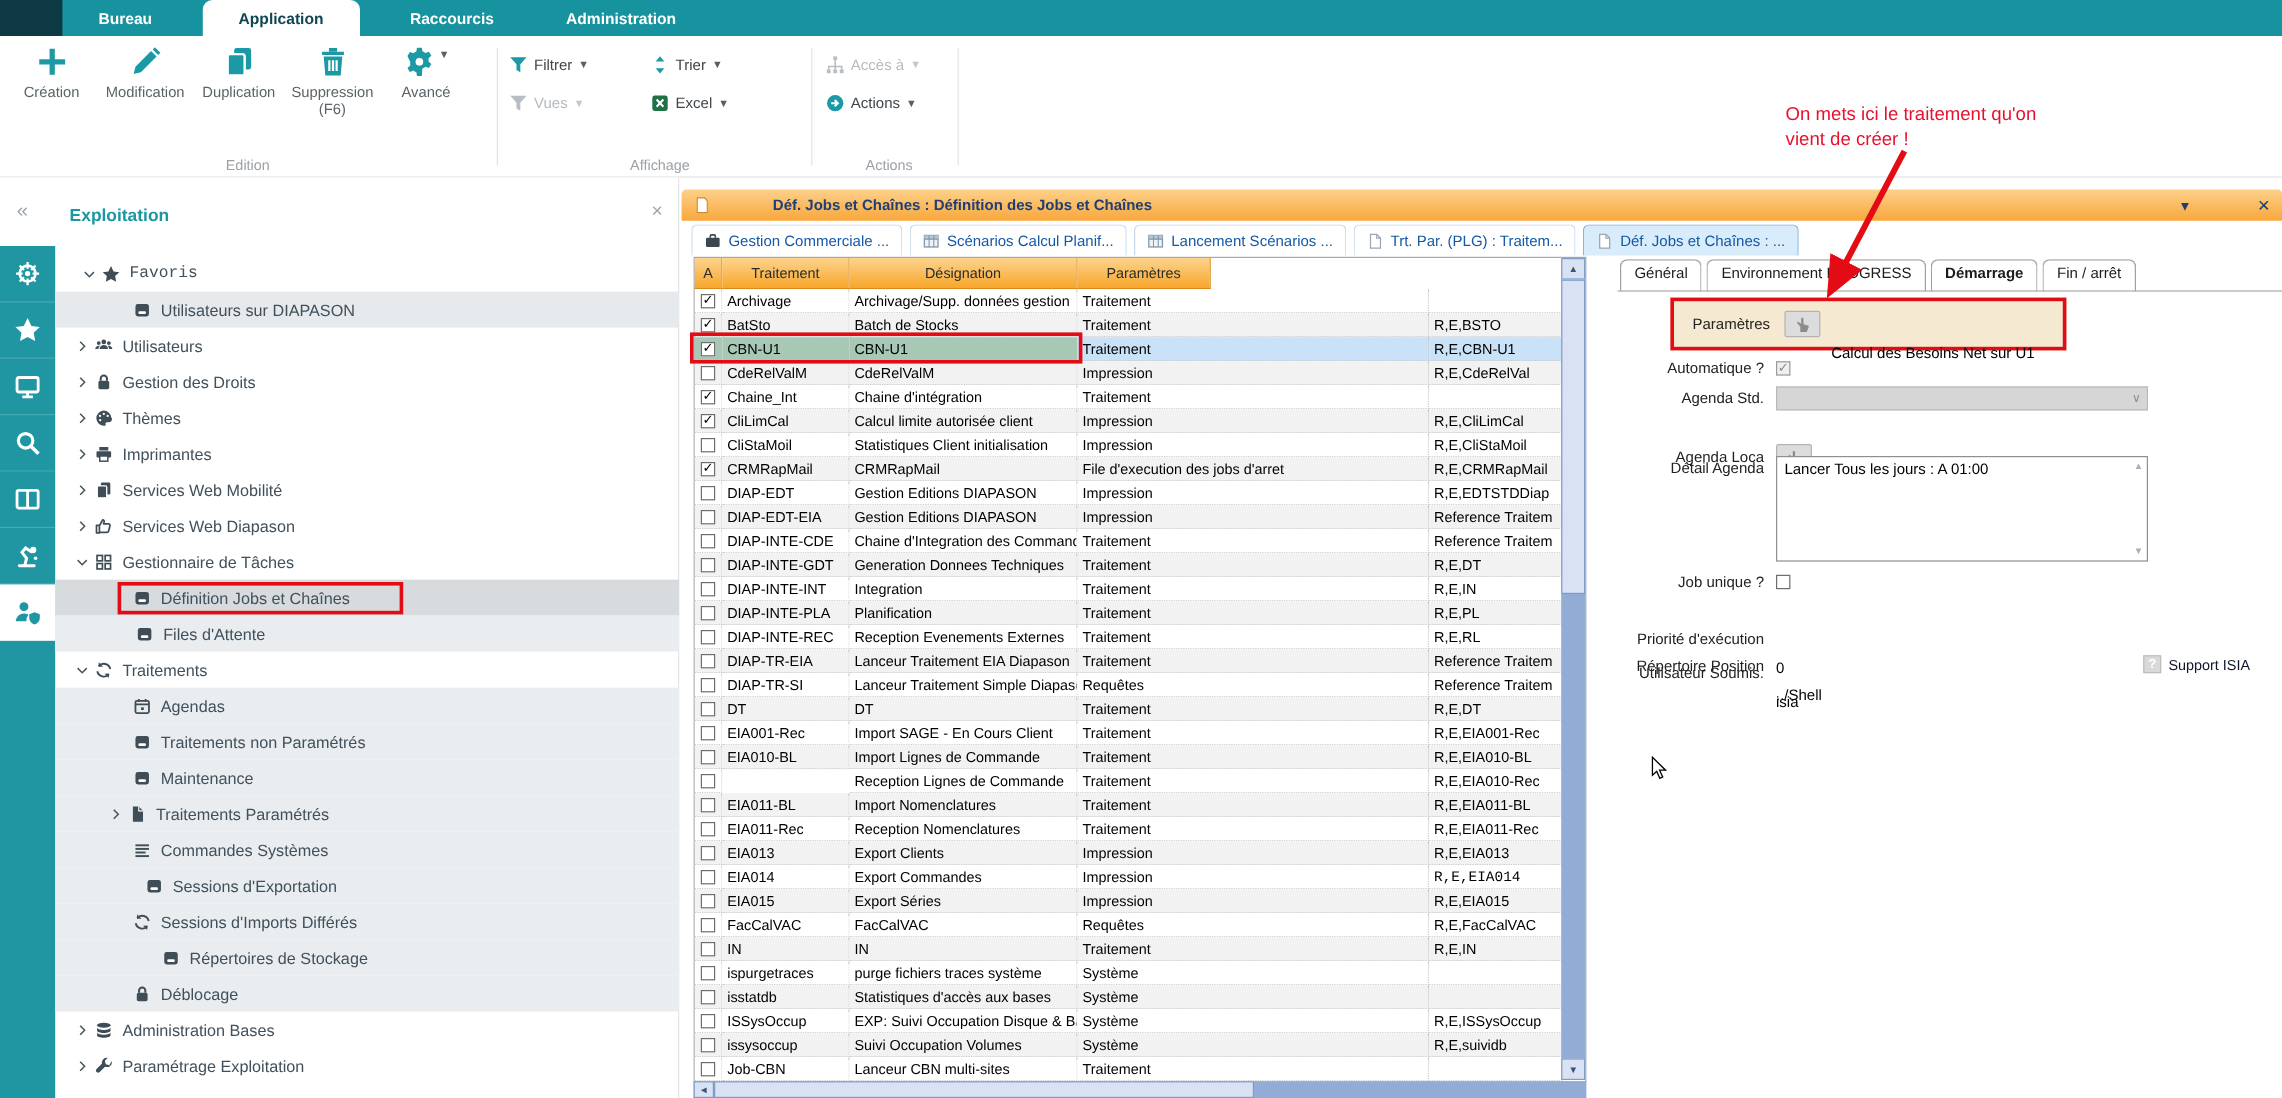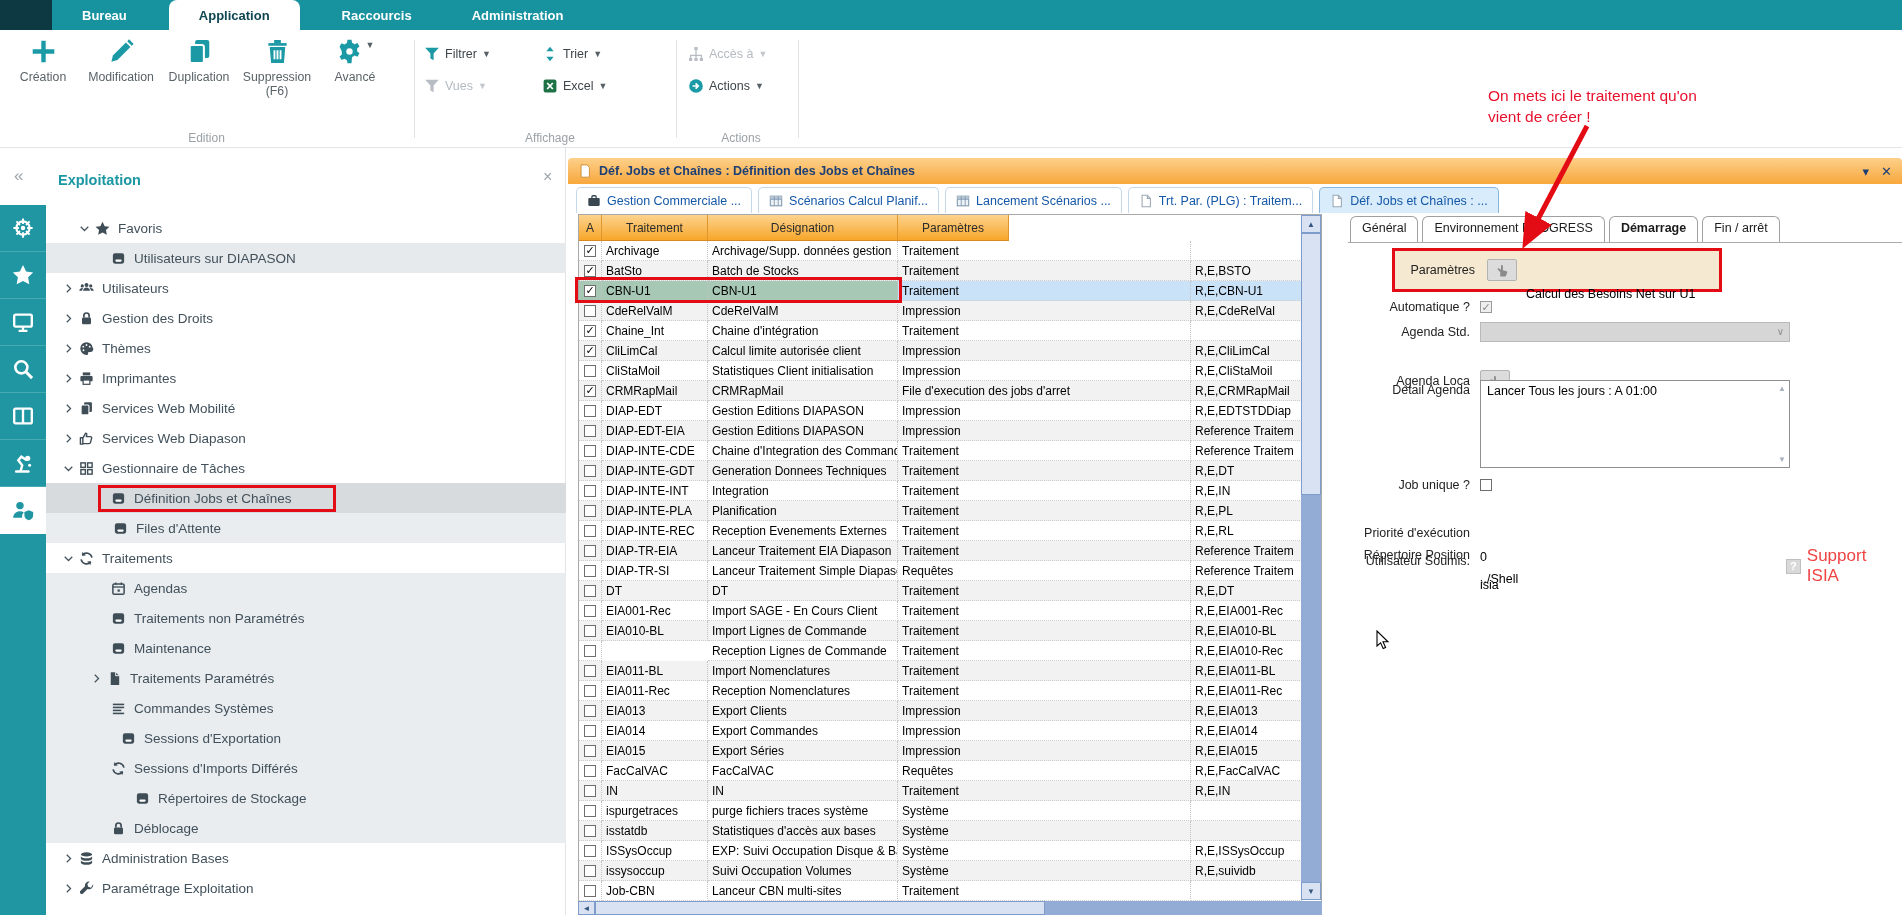--- a/index.html
+++ b/index.html
@@ -37,21 +37,21 @@
   .railitem.active { background:#fff; color:#1f96a2; }
   #tree { position:absolute; left:46px; top:65px; width:520px; }
   .trow { height:30px; display:flex; align-items:center; font-size:13.5px; color:#41505a; cursor:pointer; position:relative; }
   .trow.bg-light { background:#e9edf0; }
   .trow.bg-grey { background:#e7eaec; }
   .trow.bg-selected { background:#d7dbde; }
   .tchev { width:16px; display:inline-flex; justify-content:center; color:#45535c; }
 
   
   #wtitle { position:absolute; left:568px; top:158px; width:1334px; height:26px; border-radius:4px 4px 0 0;
-            background:linear-gradient(#fdd08a,#f8a73c); display:flex; align-items:center; padding:0 10px; }
+            background:linear-gradient(#fdd08a,#f8a73c); display:flex; align-items:center; padding:0 10px;gap:45px; }
   #wtitle .ttext { color:#1d3f74; font-size:12.5px; font-weight:bold; margin-left:7px; flex:1; }
   .wctrl { color:#1d3f74; font-size:13px; margin-left:12px; cursor:pointer; }
   #wtabs { position:absolute; left:576px; top:187px; height:26px; display:flex; gap:6px; }
   .wtab { display:flex; align-items:center; gap:6px; padding:0 10px; font-size:12.5px; color:#1558a8; background:#fff;
           border:1px solid #c6d9ea; border-bottom:none; border-radius:5px 5px 0 0; cursor:pointer; }
   .wtab.active { background:#d8ecfb; border-color:#8ab6dc; }
 
   
   #grid { position:absolute; left:578px; top:214px; width:744px; border:1px solid #a9a9a9; background:#fff; }
   .ghead { display:flex; height:26px; }
@@ -95,21 +95,21 @@
   .frow .fctl { margin-left:10px; display:flex; align-items:center; }
   .fval { font-size:12.5px; color:#000;margin-top:48px; }
   #ddrop { width:310px; height:20px; background:#d6d6d6; border:1px solid #b9b9b9; position:relative; cursor:default; }
   #ddrop .dchev { position:absolute; right:5px; top:3px; color:#8f8f8f; font-size:10px; }
   #dta { width:310px; height:88px; background:#fff; border:1px solid #8f8f8f; position:relative; padding:3px 16px 3px 6px;
          font-size:12.5px; color:#000; }
   .taarr { position:absolute; right:3px; color:#a7b0bd; font-size:8px; cursor:pointer; }
   #supportisia { position:absolute; left:1786px; top:546px; display:flex; align-items:center; gap:6px; }
   #supportisia .qbox { width:15px; height:15px; background:#d9d9d9; border:1px solid #bfbfbf; color:#fff; font-weight:bold;
                        font-size:11px; display:flex; align-items:center; justify-content:center; cursor:pointer; }
-  #supportisia .slabel { font-size:17px; color:#ef4444; }
+  #supportisia .slabel { font-size:12px; color:#0f172a; }
 
   
   #annot { position:absolute; left:1488px; top:85px; color:#e8112d; font-size:15.5px; line-height:21px; }
   #redrow { position:absolute; left:575px; top:277px; width:327px; height:26px; border:3px solid #e30b14; pointer-events:none; }
   #redtree { position:absolute; left:98px; top:485px; width:238px; height:27px; border:3px solid #e30b14; pointer-events:none; }
   #arrowsvg { position:absolute; left:1495px; top:118px; pointer-events:none; }
   #cursor { position:absolute; left:1376px; top:630px; pointer-events:none; }
 </style>
 </head>
 <body>
@@ -328,21 +328,21 @@
         <span class="ic" style="color:currentColor;">
           <svg width="22" height="22" viewBox="0 0 16 16">
             <circle cx="5.8" cy="4.8" r="2.7" fill="currentColor"></circle>
             <path fill="currentColor" d="M.8 13.6c.4-3 2.4-4.7 5-4.7 1 0 1.9.25 2.7.75a5.4 5.4 0 0 0-1.2 3.95z"></path>
             <path fill="currentColor" d="M12.2 8.2l3.2 1.2v2.2c0 2-1.3 3.3-3.2 3.9-1.9-.6-3.2-1.9-3.2-3.9V9.4z"></path>
           </svg>
         </span>
       </div>
     </div>
   <div id="tree">
-      <div class="trow" style="padding-left: 30px;">
+      <div class="trow" style="padding-left: 20px; font-family: Liberation Mono, monospace;">
         <span class="tchev">
           <svg width="11" height="11" viewBox="0 0 16 16">
             <path fill="none" stroke="currentColor" stroke-width="1.8" d="M2.5 5.5L8 11l5.5-5.5"></path>
           </svg>
         </span>
         <span class="ic" style="color:#3f4d57;width:20px;margin-right:6px;justify-content:center;">
           <svg width="15" height="15" viewBox="0 0 16 16">
             <path fill="currentColor" d="M8 .8l2.3 4.7 5.1.7-3.7 3.5.9 5L8 12.3l-4.6 2.4.9-5L.6 6.2l5.1-.7z"></path>
           </svg>
         </span>
@@ -908,21 +908,21 @@
         <div class="gc g-blue" style="width:293px;">Impression</div>
         <div class="gc g-blue" style="width:111px;border-right:none;">R,E,EIA013</div>
       </div>
       <div class="grow">
         <div class="gc center g-green" style="width:23px;">
           <span class="cb small"></span>
         </div>
         <div class="gc g-green" style="width:106px;">EIA014</div>
         <div class="gc g-green" style="width:190px;">Export Commandes</div>
         <div class="gc g-blue" style="width:293px;">Impression</div>
-        <div class="gc g-blue" style="width:111px;border-right:none;">R,E,EIA014</div>
+        <div class="gc g-blue" style="width:111px;border-right:none;font-family:Liberation Mono, monospace;">R,E,EIA014</div>
       </div>
       <div class="grow alt">
         <div class="gc center g-green" style="width:23px;">
           <span class="cb small"></span>
         </div>
         <div class="gc g-green" style="width:106px;">EIA015</div>
         <div class="gc g-green" style="width:190px;">Export Séries</div>
         <div class="gc g-blue" style="width:293px;">Impression</div>
         <div class="gc g-blue" style="width:111px;border-right:none;">R,E,EIA015</div>
       </div>

